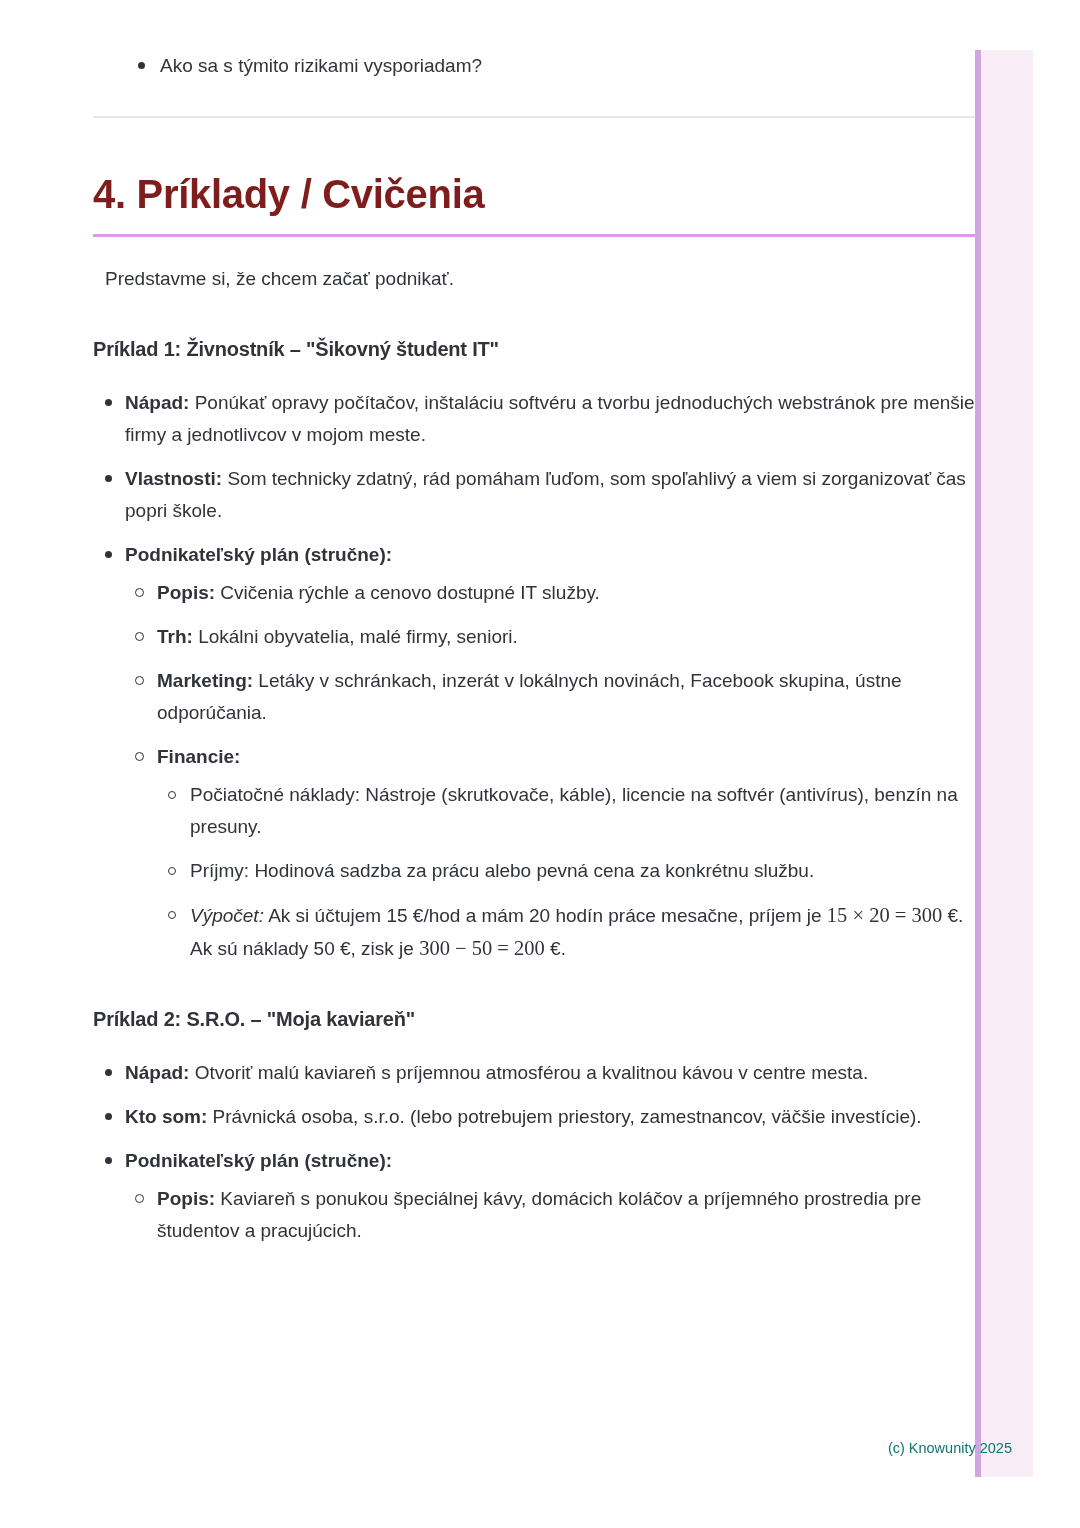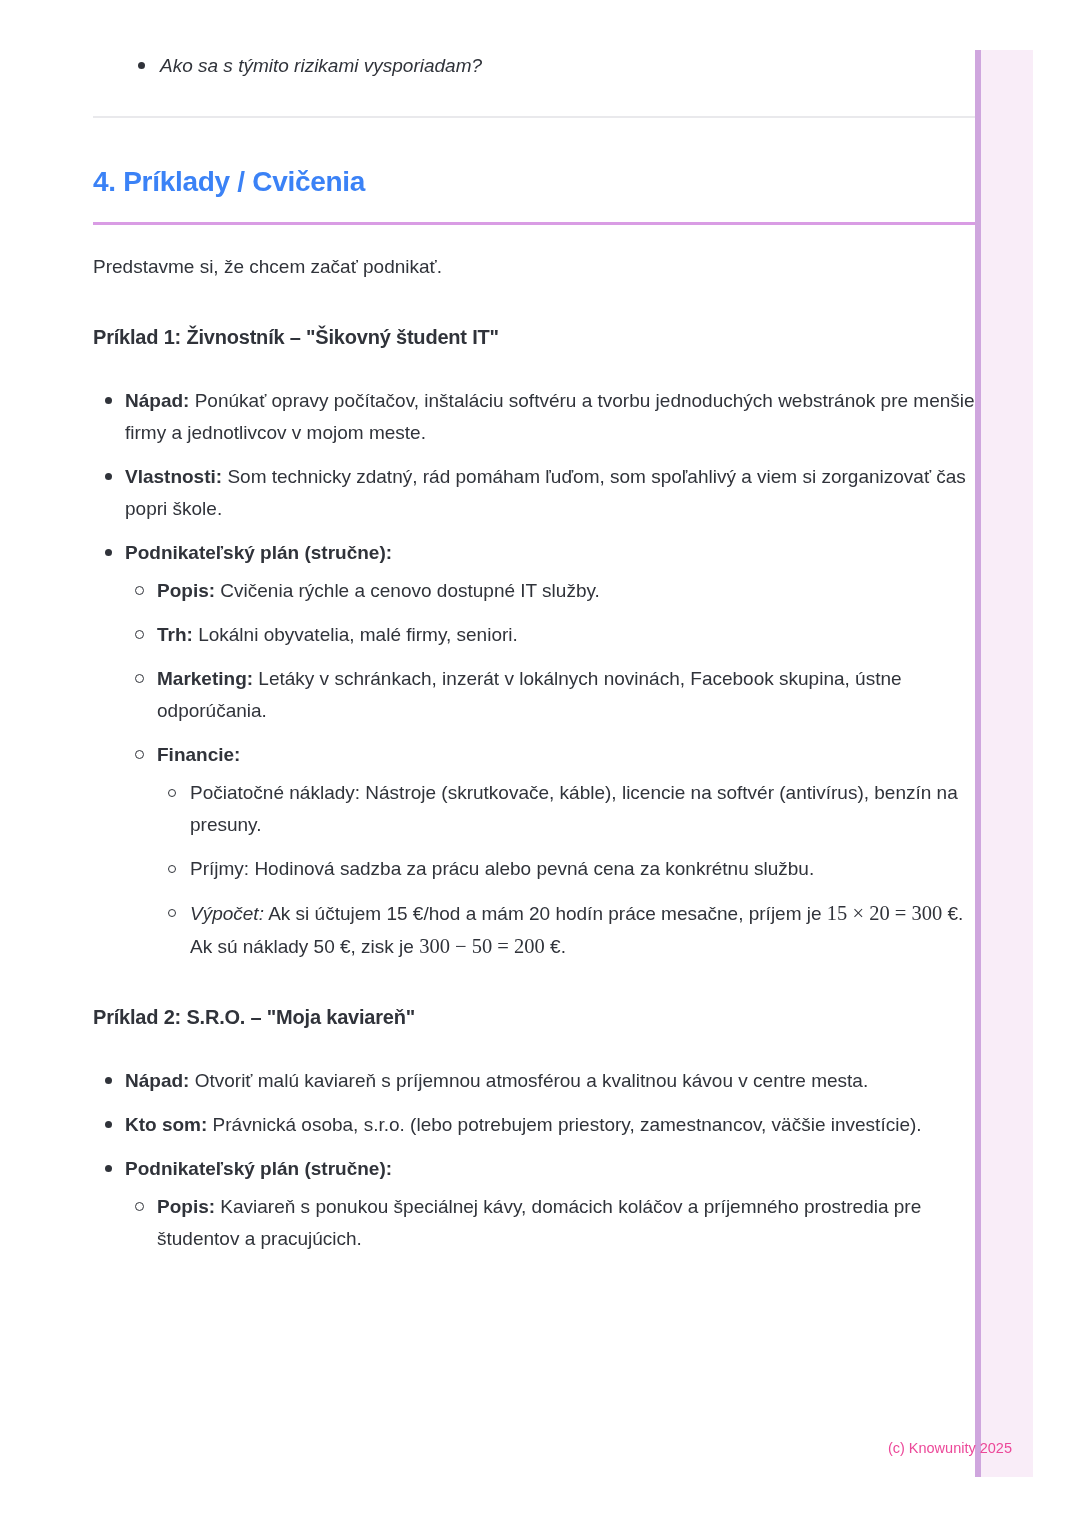--- a/index.html
+++ b/index.html
@@ -9,64 +9,65 @@
     font-family: "Liberation Sans", "DejaVu Sans", sans-serif;
     color: #30333a;
     overflow: hidden;
     position: relative;
   }
   .content {
     position: absolute;
     left: 93px; top: 0;
     width: 892px;
   }
-  .top-list { list-style: none; margin-top: 50px; font-style: italic; }
+  .top-list { list-style: none; margin-top: 50px; }
   .top-list li {
     position: relative;
     padding-left: 67px;
     font-size: 19px;
     line-height: 32px;
   }
   .top-list li::before {
     content: "";
     position: absolute;
     left: 45px; top: 12px;
     width: 7px; height: 7px;
     border-radius: 50%;
     background: #30333a;
   }
   .divider {
     border: none;
     border-top: 2px solid #e9e9ec;
     margin-top: 34px;
   }
   h1.section-title {
-    margin-top: 44px;
-    font-size: 28px;
+    margin-top: 56px;
+    font-size: 40px;
     line-height: 40px;
     font-weight: bold;
-    color: #3b82f6;
+    color: #7f1d1d;
     padding-bottom: 20px;
     border-bottom: 3px solid #d99ce4;
     letter-spacing: -0.3px;
   }
   p.intro {
     margin-top: 26px;
     font-size: 19px;
     line-height: 32px;
+    margin-left: 12px;
   }
   h3.example-title {
     margin-top: 38px;
     font-size: 20px;
     line-height: 32px;
     font-weight: bold;
     letter-spacing: -0.2px;
   }
   ul { list-style: none; }
-  ul.lvl { margin-top: 32px; }
+  ul.lvl { margin-top: 22px; }
   li {
     position: relative;
     font-size: 19px;
     line-height: 32px;
     margin-bottom: 12px;
   }
   li:last-child { margin-bottom: 0; }
   li.li1 { padding-left: 32px; }
   li.li1::before {
     content: "";
@@ -114,21 +115,21 @@
     left: 981px; top: 50px;
     width: 52px; height: 1427px;
     background: #f9edf8;
   }
   .footer-credit {
     position: absolute;
     top: 1438px;
     right: 68px;
     font-size: 14.5px;
     line-height: 20px;
-    color: #ec4899;
+    color: #0f766e;
     z-index: 5;
     white-space: nowrap;
   }
 </style>
 </head>
 <body>
 
 <div class="content">
 
   <ul class="top-list">

